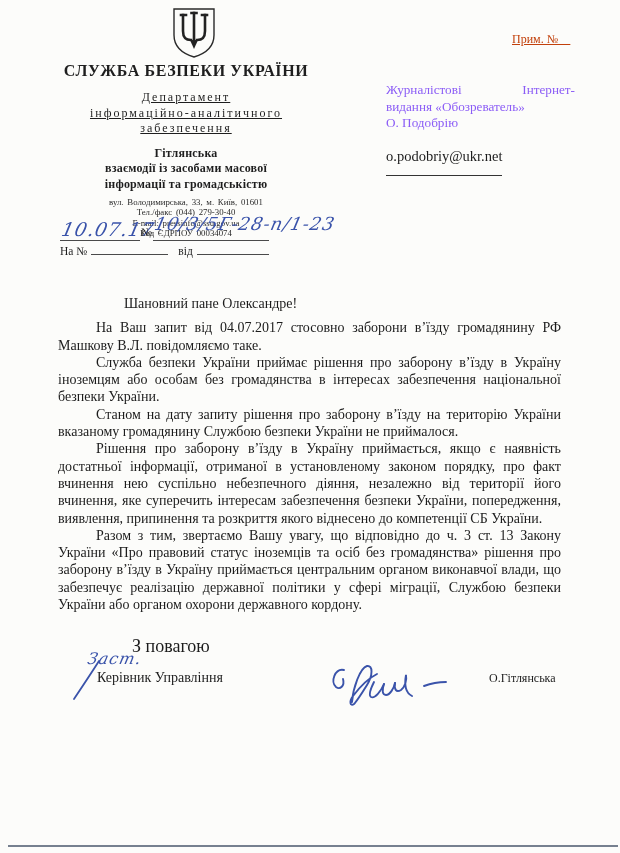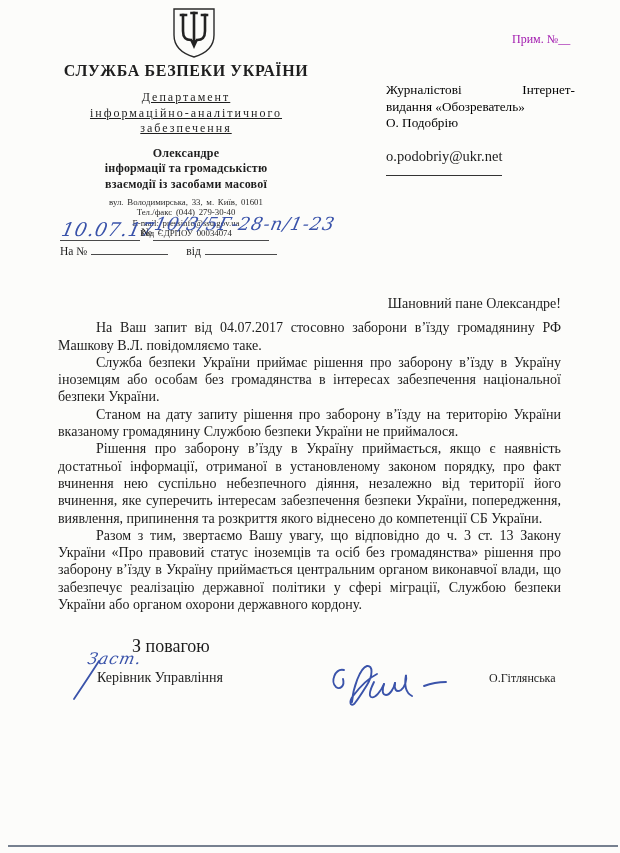--- a/index.html
+++ b/index.html
@@ -34,36 +34,36 @@
   .hand-date{position:absolute;left:4px;top:2px;font-size:19px;}
   .hand-number{position:absolute;left:97px;top:-3px;font-size:18px;}
   .u-line{position:absolute;height:1px;background:#4a4a4a;}
   .line-date{left:2px;top:24px;width:80px;}
   .line-number{left:95px;top:24px;width:116px;}
   .no-label{position:absolute;left:83px;top:10px;font-size:11.5px;color:#1e1e1e;}
   .na-line{position:absolute;left:60px;top:243px;font-size:11.5px;color:#1e1e1e;white-space:nowrap;}
   .blank{display:inline-block;border-bottom:1px solid #4a4a4a;height:11px;vertical-align:baseline;}
   .blank1{width:77px;margin-left:4px;}
   .blank2{width:72px;margin-left:4px;}
-  .vid{margin-left:18px;text-align:right;}
+  .vid{margin-left:10px;text-align:right;}
   
-  .copy-note{position:absolute;left:512px;top:32px;font-size:12px;color:#a21caf;}
-  .recipient{position:absolute;left:386px;top:82px;width:189px;font-size:13.2px;line-height:16.6px;color:#000000;}
+  .copy-note{position:absolute;left:512px;top:32px;font-size:12px;color:#c2410c;text-decoration:underline;}
+  .recipient{position:absolute;left:386px;top:82px;width:189px;font-size:13.2px;line-height:16.6px;color:#8b5cf6;}
   .recip-row1{display:flex;justify-content:space-between;}
   .recip-email{
     position:absolute;left:386px;top:148px;font-size:14.5px;color:#1c1c1c;
     border-bottom:1px solid #333;padding-bottom:10px;
   }
   
   .body-block{
     position:absolute;left:58px;top:295px;width:503px;
     font-size:14px;line-height:17.3px;color:#1c1c1c;
     text-align:justify;
   }
-  .salutation{text-align:right;margin:0 0 7px 66px;}
+  .salutation{text-align:left;margin:0 0 7px 66px;}
   .body-block p{margin:0;text-indent:38px;}
   
   .regards{position:absolute;left:132px;top:636px;font-size:18px;color:#1c1c1c;}
   .hand-zast{position:absolute;left:88px;top:649px;font-size:16px;}
   .zast-slash{position:absolute;left:72px;top:659px;width:30px;height:42px;}
   .position-title{position:absolute;left:97px;top:670px;font-size:14px;color:#1c1c1c;}
   .signer-name{position:absolute;left:489px;top:671px;font-size:12px;color:#1c1c1c;}
   .signature{position:absolute;left:328px;top:658px;width:135px;height:50px;}
   
   .scan-bottom-edge{position:absolute;left:8px;top:845px;width:610px;height:2px;background:#76808f;}
@@ -85,23 +85,23 @@
   </svg>
 
   <div class="lh-left">
     <div class="agency">СЛУЖБА БЕЗПЕКИ УКРАЇНИ</div>
     <div class="dept">
       <div>Департамент</div>
       <div>інформаційно-аналітичного</div>
       <div>забезпечення</div>
     </div>
     <div class="directorate">
-      <div>Олександре</div>
+      <div>Гітлянська</div>
+      <div>взаємодії із засобами масової</div>
       <div>інформації та громадськістю</div>
-      <div>взаємодії із засобами масової</div>
     </div>
     <div class="contacts">
       <div>вул. Володимирська, 33, м. Київ, 01601</div>
       <div>Тел./факс (044) 279-30-40</div>
       <div>E-mail: pressinfo@ssu.gov.ua</div>
       <div>Код ЄДРПОУ 00034074</div>
     </div>
   </div>
 
   <div class="ref-area">

